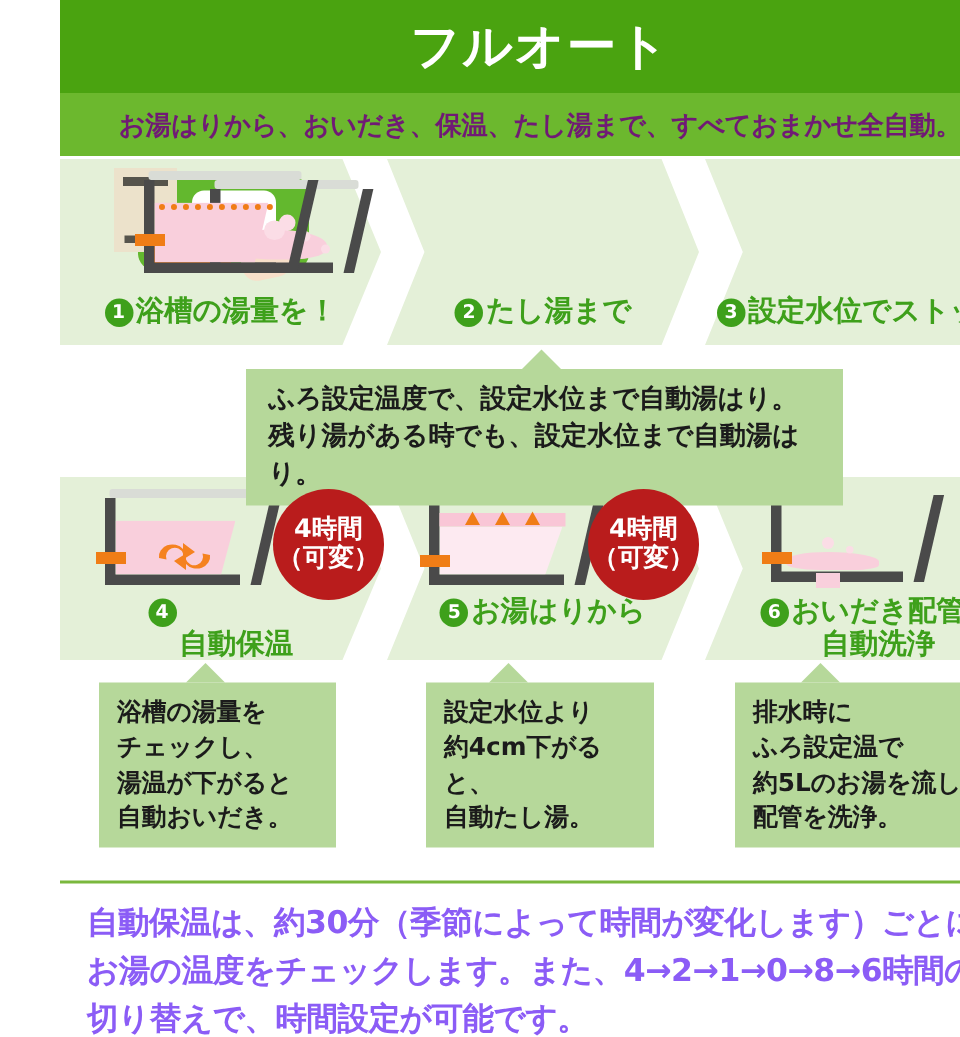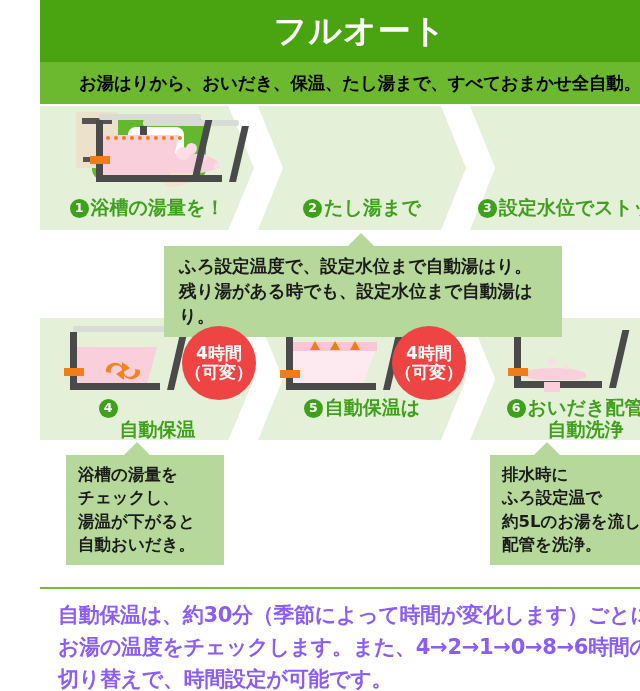--- a/index.html
+++ b/index.html
@@ -41,21 +41,21 @@
   .subtitle-bar {
     position: absolute;
     left: 0; top: 62px;
     width: 640px; height: 42px;
     background: #6cb82e;
     display: flex;
     align-items: center;
     justify-content: center;
   }
   .subtitle-text {
-    color: #000000;
+    color: #701a75;
     font-size: 17.5px;
     font-weight: bold;
     letter-spacing: -0.2px;
   }
 
   
   .panel {
     position: absolute;
     background: #e4f0d8;
   }
@@ -256,21 +256,21 @@
   .drain-spout {
     position: absolute; left: 30px; bottom: -4px;
     width: 16px; height: 10px; background: #f9cfdc;
   }
 
   
   .time-badge {
     position: absolute;
     width: 74px; height: 74px;
     border-radius: 50%;
-    background: #ef4444;
+    background: #b91c1c;
     color: #ffffff;
     display: flex; flex-direction: column;
     align-items: center; justify-content: center;
     font-size: 17px; font-weight: bold;
     line-height: 1.12;
     z-index: 5;
   }
   #badge4 { left: 142px; top: 326px; }
   #badge5 { left: 352px; top: 326px; }
 
@@ -465,21 +465,21 @@
   </div>
   <div class="step-label" id="l4">
     <span class="num">4</span>
     <span class="txt">
       <br>
       <span>自動保温</span>
     </span>
   </div>
   <div class="step-label" id="l5">
     <span class="num">5</span>
-    <span class="txt">自動保温は</span>
+    <span class="txt">お湯はりから</span>
   </div>
   <div class="step-label" id="l6">
     <span class="num">6</span>
     <span class="txt">
       <span>おいだき配管</span><br>
       <span>自動洗浄</span>
     </span>
   </div>
 
   <div class="callout" id="co-mid">
@@ -489,20 +489,26 @@
   </div>
 
   <div class="callout callout-sm" id="co4">
     <div class="tail"></div>
     <div class="body-txt">浴槽の湯量を
 チェックし、
 湯温が下がると
 自動おいだき。</div>
   </div>
 
+  <div class="callout callout-sm" id="co5">
+    <div class="tail"></div>
+    <div class="body-txt">設定水位より
+約4cm下がると、
+自動たし湯。</div>
+  </div>
 
   <div class="callout callout-sm" id="co6">
     <div class="tail"></div>
     <div class="body-txt">排水時に
 ふろ設定温で
 約5Lのお湯を流し
 配管を洗浄。</div>
   </div>
 
   <div class="divider"></div>

